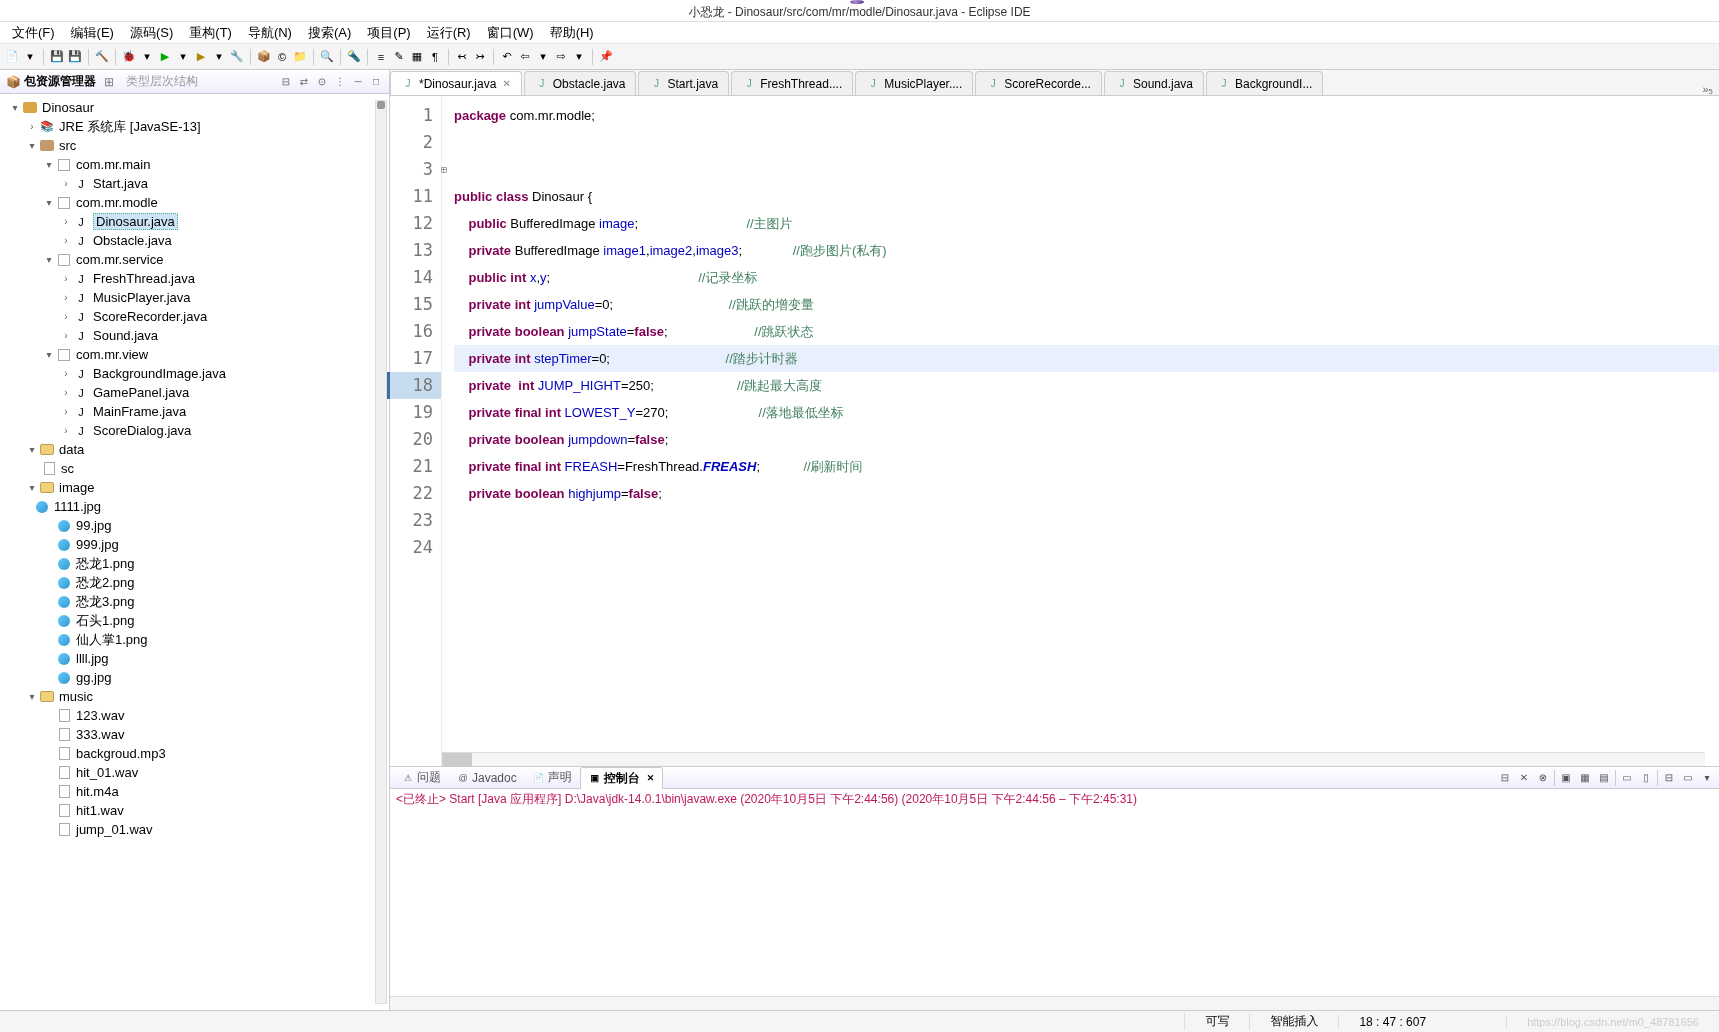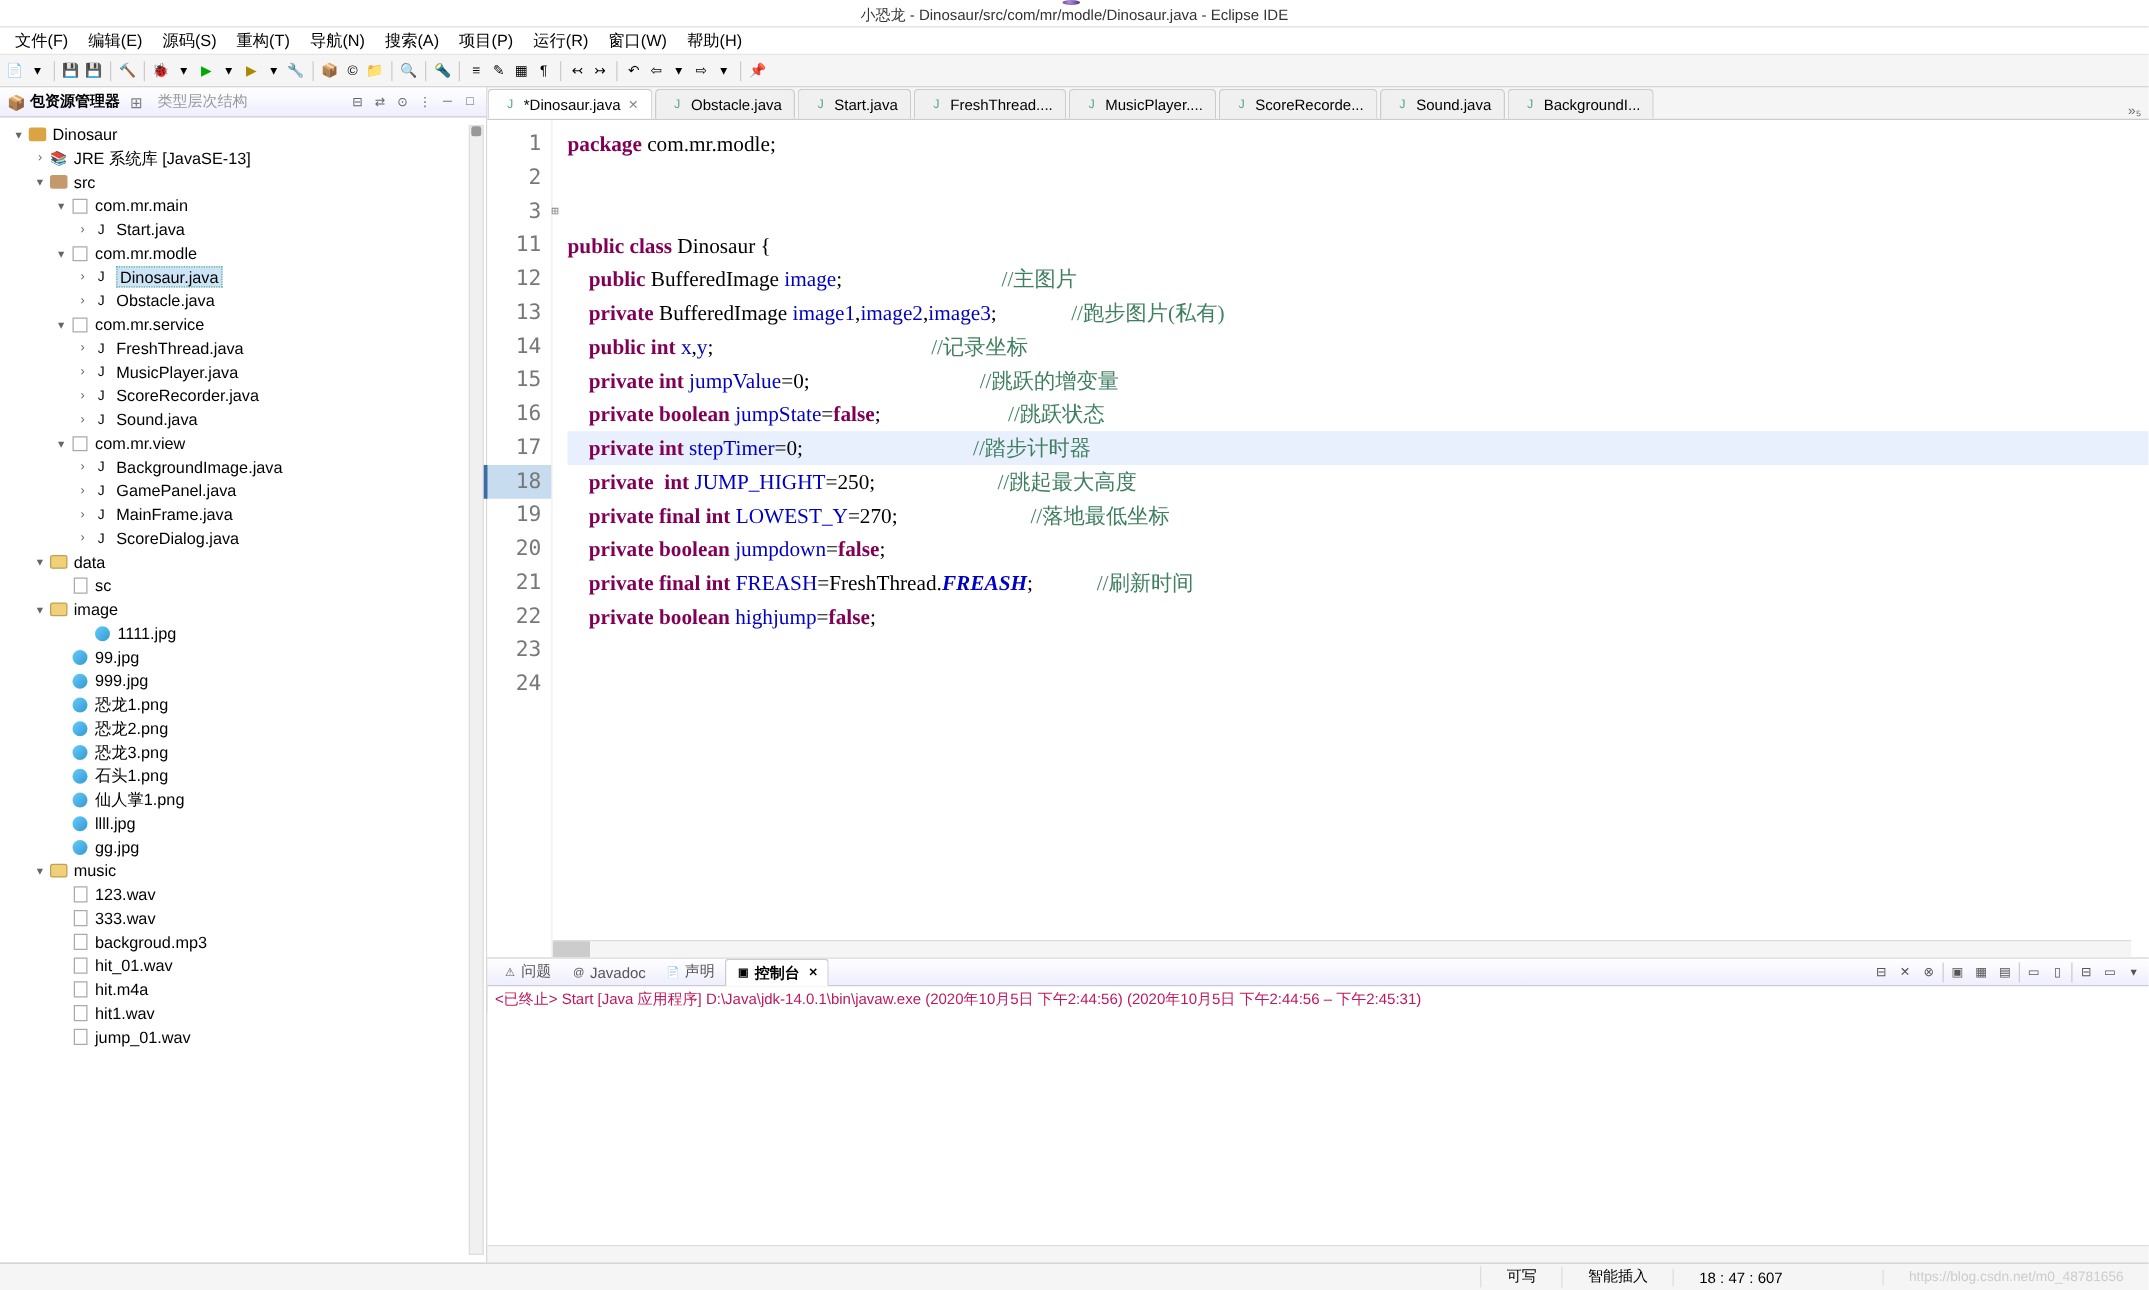--- a/index.html
+++ b/index.html
@@ -39,21 +39,21 @@
 .etab { height: 24px; padding: 0 10px; display: flex; align-items: center; gap: 4px; border: 1px solid #ccc; border-bottom: none; background: #f0f0f0; margin-right: 2px; border-radius: 4px 4px 0 0; font-size: 12px; cursor: pointer; white-space: nowrap; }
 .etab.active { background: #fff; }
 .etab .jicon { width: 14px; height: 14px; display: inline-flex; align-items: center; justify-content: center; color: #5a8; font-size: 10px; }
 .etab .close { color: #888; font-size: 10px; margin-left: 2px; }
 .editor-tabs .tabs-overflow { margin-left: auto; padding: 0 6px; font-size: 11px; color: #666; }
 .editor-body { flex: 1; display: flex; min-height: 0; background: #fff; }
 .gutter { width: 52px; background: #fff; text-align: right; padding: 6px 8px 0 0; font-family: Consolas, monospace; font-size: 17px; color: #787878; border-right: 1px solid #eee; }
 .gutter .gline { height: 27px; line-height: 27px; position: relative; }
 .gutter .folded::after { content: '⊞'; position: absolute; right: -14px; font-size: 10px; color: #888; }
 .gutter .hl-gutter { background: #c8dcf0; margin-right: -8px; padding-right: 8px; border-left: 3px solid #3a6ea5; margin-left: -3px; }
-.code { flex: 1; padding: 6px 0 0 12px; font-family: Liberation Serif, serif; font-size: 17px; overflow: auto; position: relative; }
+.code { flex: 1; padding: 6px 0 0 12px; font-family: Liberation Sans, sans-serif; font-size: 13px; overflow: auto; position: relative; }
 .cline { height: 27px; line-height: 27px; white-space: pre; }
 .cline.hl { background: #e8f0fe; }
 .kw { color: #7f0055; font-weight: bold; }
 .fld { color: #0000c0; }
 .cmt { color: #3f7f5f; }
 .sfld { color: #0000c0; font-style: italic; font-weight: bold; }
 .code-hscroll { position: absolute; bottom: 0; left: 0; right: 14px; height: 14px; background: #f5f5f5; border-top: 1px solid #ddd; }
 .code-hscroll .thumb { position: absolute; left: 0; width: 30px; height: 100%; background: #ccc; }
 .bottom-panel { height: 244px; border-top: 1px solid #ccc; display: flex; flex-direction: column; }
 .bp-tabs { height: 22px; background: linear-gradient(#fff,#eef); border-bottom: 1px solid #ccc; display: flex; align-items: center; padding: 0 4px; font-size: 12px; }
@@ -255,35 +255,35 @@
             <span class="ticon">J</span>
             <span class="label">ScoreDialog.java</span>
           </div>
           <div class="tree-item" style="padding-left: 25px;">
             <span class="twisty">▾</span>
             <span class="ticon">
               <span class="icon-folder-open"></span>
             </span>
             <span class="label">data</span>
           </div>
-          <div class="tree-item" style="padding-left: 42px;">
+          <div class="tree-item" style="padding-left: 27px;">
             <span class="twisty"></span>
             <span class="ticon">
               <span class="icon-file"></span>
             </span>
             <span class="label">sc</span>
           </div>
           <div class="tree-item" style="padding-left: 25px;">
             <span class="twisty">▾</span>
             <span class="ticon">
               <span class="icon-folder-open"></span>
             </span>
             <span class="label">image</span>
           </div>
-          <div class="tree-item" style="padding-left: 60px;">
+          <div class="tree-item" style="padding-left: 20px;">
             <span class="twisty"></span>
             <span class="ticon">
               <span class="icon-img"></span>
             </span>
             <span class="label">1111.jpg</span>
           </div>
           <div class="tree-item" style="padding-left: 42px;">
             <span class="twisty"></span>
             <span class="ticon">
               <span class="icon-img"></span>

